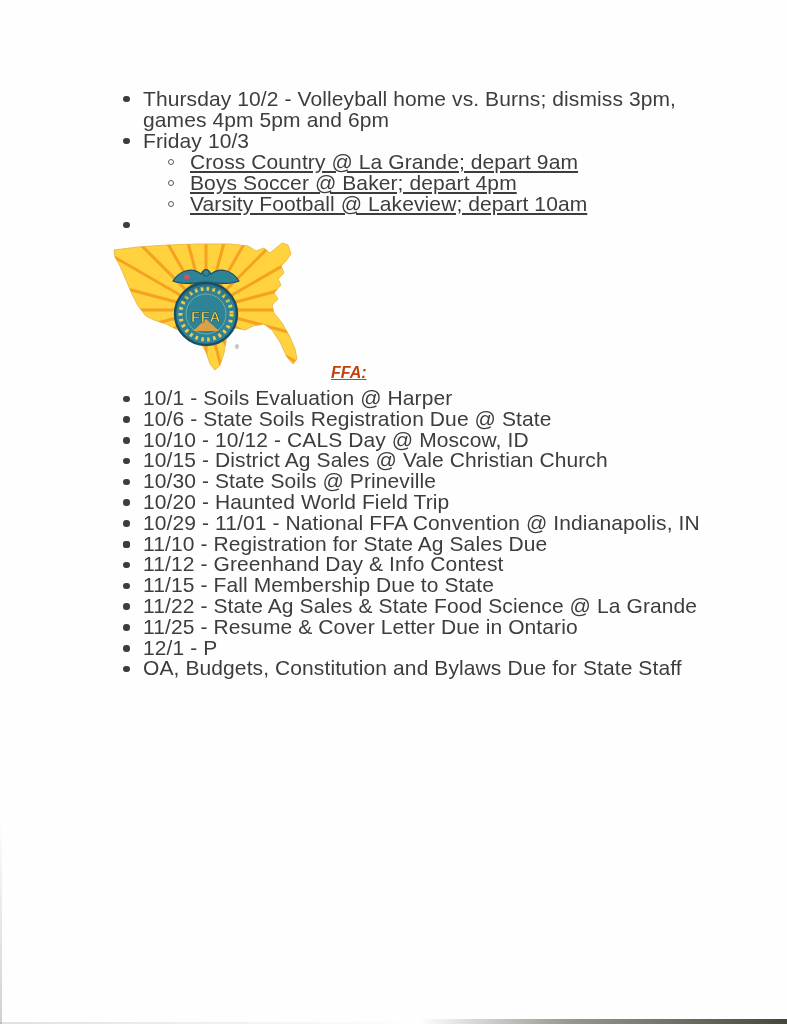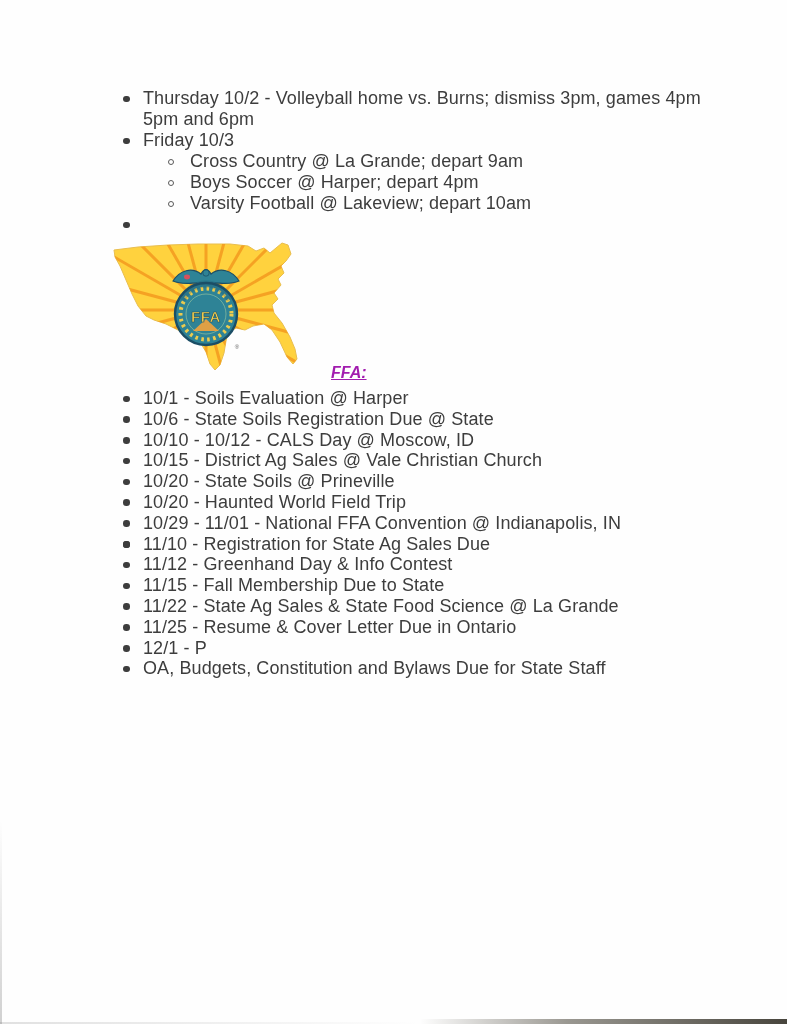--- a/index.html
+++ b/index.html
@@ -19,48 +19,48 @@
     color:var(--ink);
     position:relative;
     overflow:hidden;
   }
   .content{padding-top:88px;}
   .list{margin-left:120px;}
   #athletics-list{max-width:600px;}
   .li{
     position:relative;
     padding-left:23px;
-    font-size:18px;
+    font-size:21px;
     line-height:21px;
     letter-spacing:0.1px;
   }
   #ffa-list .li{line-height:20.8px;}
   .li .bullet{
     position:absolute;left:3px;top:7.5px;
     width:6.5px;height:6.5px;border-radius:50%;
     background:var(--ink);
     box-sizing:border-box;
   }
-  .li.sub{padding-left:70px;}
+  .li.sub{padding-left:70px;text-decoration:underline;}
   .li.sub .bullet{
     left:48px;top:8px;
     width:6px;height:6px;
     background:#fff;
     border:1.5px solid #5a5a5a;
   }
   .logo-wrap{
     margin:22px 0 0 97px;
     width:218px;height:137px;
   }
   .ffa-heading{
     margin:-10px 0 0 331px;
     width:max-content;
     font-size:16px;font-weight:bold;font-style:italic;
     text-decoration:underline;
-    color:#a21caf;
+    color:#c2410c;
     line-height:19px;
   }
   #ffa-list{margin-top:6px;}
   
   .edge-left{
     position:absolute;left:0;top:820px;bottom:0;width:2px;
     background:linear-gradient(to bottom,rgba(90,90,90,0),rgba(90,90,90,.28));
   }
   .edge-bottom-right{
     position:absolute;bottom:0;left:420px;right:0;height:5px;
@@ -73,21 +73,21 @@
 </style>
 </head>
 <body>
 
 <div class="content">
 
   <div class="list" id="athletics-list">
       <div class="li"><span class="bullet"></span><span>Thursday 10/2 - Volleyball home vs. Burns; dismiss 3pm, games 4pm 5pm and 6pm</span></div>
       <div class="li"><span class="bullet"></span><span>Friday 10/3</span></div>
       <div class="li sub"><span class="bullet"></span><span>Cross Country @ La Grande; depart 9am</span></div>
-      <div class="li sub"><span class="bullet"></span><span>Boys Soccer @ Harper; depart 4pm</span></div>
+      <div class="li sub"><span class="bullet"></span><span>Boys Soccer @ Baker; depart 4pm</span></div>
       <div class="li sub"><span class="bullet"></span><span>Varsity Football @ Lakeview; depart 10am</span></div>
       <div class="li"><span class="bullet"></span></div>
     </div>
 
   <div class="logo-wrap">
     <svg width="218" height="137" viewBox="0 0 216 137" xmlns="http://www.w3.org/2000/svg">
       <defs>
         <path id="usaPath" d="M16,14 L40,11 L70,9 L100,8 L132,8 L150,10 L158,15 L166,12 L172,17 L178,12 L184,7 L190,9 L193,18 L188,25 L183,30 L186,37 L180,43 L183,49 L176,57 L180,63 L174,69 L176,77 L184,87 L192,101 L197,113 L199,123 L195,128 L189,121 L182,106 L174,94 L166,88 L155,90 L147,94 L138,92 L130,97 L128,105 L126,117 L122,129 L117,134 L112,128 L108,116 L102,106 L92,100 L80,94 L68,88 L56,84 L48,80 L40,70 L34,58 L28,44 L22,30 L17,21 Z"></path>
         <clipPath id="usaClip">
             <use href="#usaPath"></use>
@@ -149,21 +149,21 @@
     </svg>
   </div>
 
   <div class="ffa-heading">FFA:</div>
 
   <div class="list" id="ffa-list">
       <div class="li"><span class="bullet"></span><span>10/1 - Soils Evaluation @ Harper</span></div>
       <div class="li"><span class="bullet"></span><span>10/6 - State Soils Registration Due @ State</span></div>
       <div class="li"><span class="bullet"></span><span>10/10 - 10/12 - CALS Day @ Moscow, ID</span></div>
       <div class="li"><span class="bullet"></span><span>10/15 - District Ag Sales @ Vale Christian Church</span></div>
-      <div class="li"><span class="bullet"></span><span>10/20 - State Soils @ Prineville</span></div>
+      <div class="li"><span class="bullet"></span><span>10/30 - State Soils @ Prineville</span></div>
       <div class="li"><span class="bullet"></span><span>10/20 - Haunted World Field Trip</span></div>
       <div class="li"><span class="bullet"></span><span>10/29 - 11/01 - National FFA Convention @ Indianapolis, IN</span></div>
       <div class="li"><span class="bullet"></span></div>
       <div class="li"><span class="bullet"></span><span>11/10 - Registration for State Ag Sales Due</span></div>
       <div class="li"><span class="bullet"></span><span>11/12 - Greenhand Day &amp; Info Contest</span></div>
       <div class="li"><span class="bullet"></span><span>11/15 - Fall Membership Due to State</span></div>
       <div class="li"><span class="bullet"></span><span>11/22 - State Ag Sales &amp; State Food Science @ La Grande</span></div>
       <div class="li"><span class="bullet"></span><span>11/25 - Resume &amp; Cover Letter Due in Ontario</span></div>
       <div class="li"><span class="bullet"></span><span>12/1 - P</span></div>
       <div class="li"><span class="bullet"></span><span>OA, Budgets, Constitution and Bylaws Due for State Staff</span></div>

